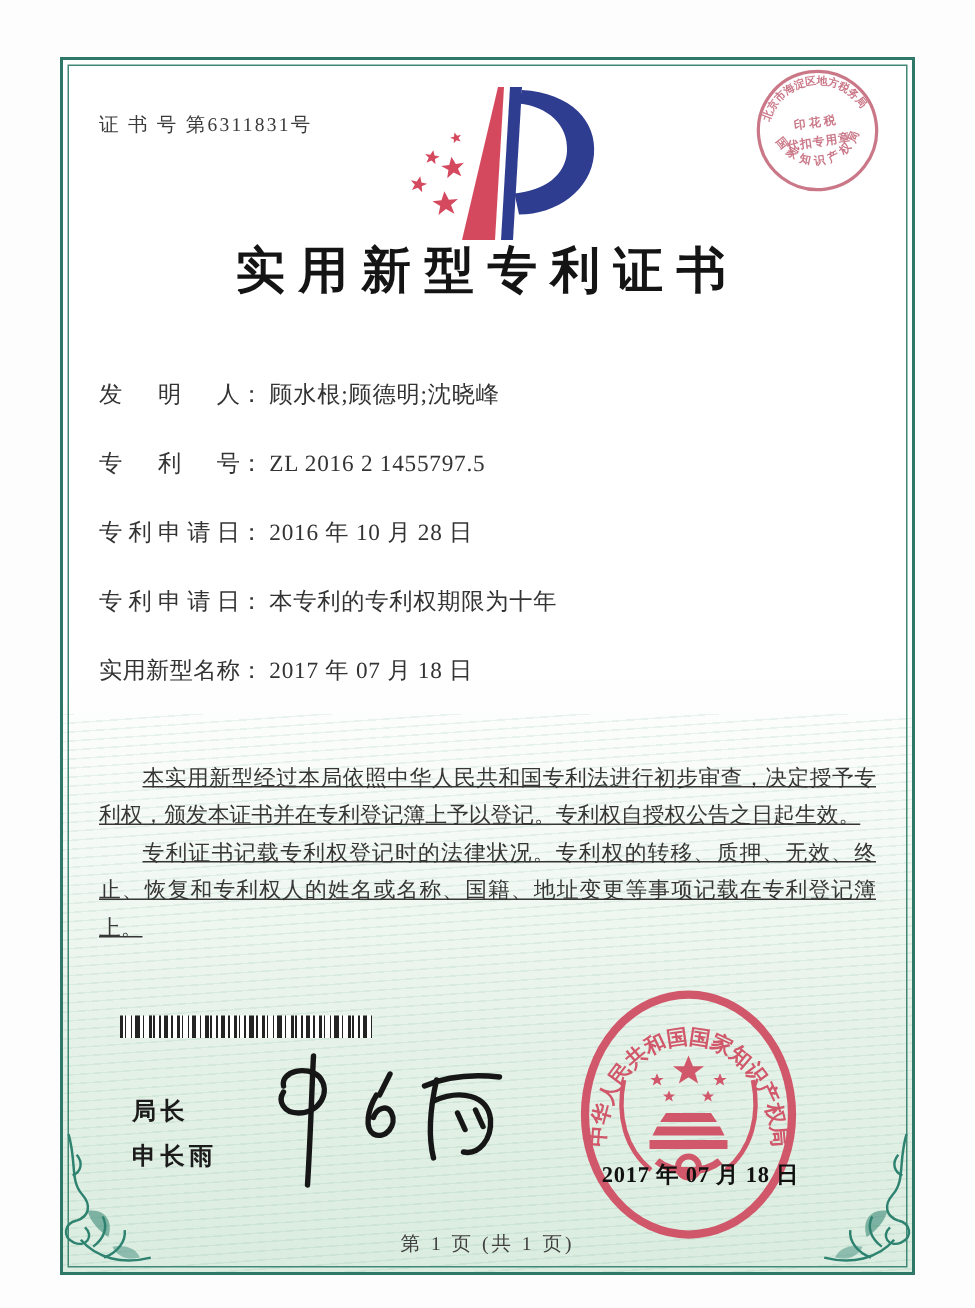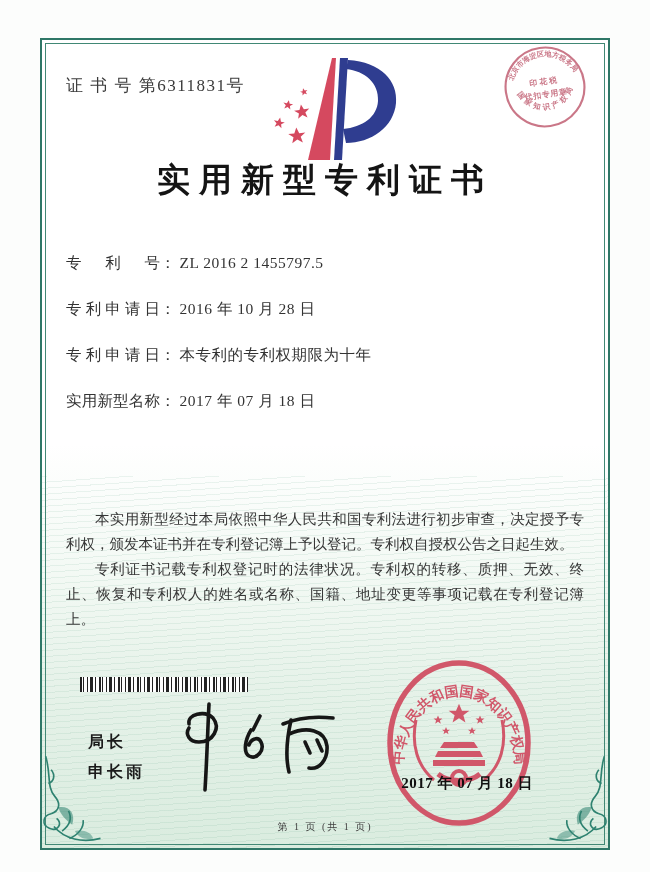--- a/index.html
+++ b/index.html
@@ -15,59 +15,59 @@
   }
   .interior::after{
     content:"";position:absolute;left:0;right:0;top:54%;bottom:0;
     background:repeating-linear-gradient(176deg,rgba(96,165,136,0.12) 0 1px,rgba(0,0,0,0) 1px 6px);
   }
   .frame-outer{position:absolute;left:40px;top:38px;width:570px;height:812px;
     border:2px solid #2f7767;box-sizing:border-box;pointer-events:none;}
   .frame-inner{position:absolute;left:45px;top:43px;width:560px;height:802px;
     border:1px solid #418875;box-sizing:border-box;pointer-events:none;}
 
-  .cert-number{position:absolute;left:66px;top:74px;font-size:17px;
+  .cert-number{position:absolute;left:66px;top:74px;font-size:13px;
     letter-spacing:1.5px;color:#3b3b3b;}
 
   .logo{position:absolute;left:255px;top:54px;width:150px;height:110px;}
 
   .tax-stamp{position:absolute;left:502px;top:44px;width:86px;height:86px;
     transform:rotate(-8deg);opacity:.82;}
 
   .title{position:absolute;left:0;top:158px;width:100%;text-align:center;
     font-size:33px;font-weight:700;letter-spacing:9px;color:#141414;}
 
   .fields{position:absolute;left:66px;top:253px;width:500px;}
   .field{height:46px;font-size:15.5px;color:#333;white-space:nowrap;}
   .flabel{display:inline-block;width:94px;text-align:justify;text-align-last:justify;
     vertical-align:top;}
   .fcolon{display:inline-block;margin-right:4px;}
   .fvalue{letter-spacing:.5px;}
 
   .paragraphs{position:absolute;left:66px;top:507px;width:518px;
     font-size:14.5px;line-height:24.9px;text-align:justify;color:#363636;}
-  .paragraphs p{margin:0;text-indent:2em;}
+  .paragraphs p{margin:0;text-indent:2em;text-decoration:underline;}
 
   .barcode{position:absolute;left:80px;top:677px;width:168px;height:15px;
     background:repeating-linear-gradient(90deg,
       #232323 0 2px,#fff 2px 3px,#232323 3px 4px,#fff 4px 7px,
       #232323 7px 8px,#fff 8px 10px,#232323 10px 13px,#fff 13px 15px,
       #232323 15px 16px,#fff 16px 19px);}
 
   .signer{position:absolute;left:88px;top:727px;
     font-family:Liberation Serif, serif;font-size:16px;font-weight:600;
     color:#1b1b1b;letter-spacing:3px;line-height:30px;}
   .signature{position:absolute;left:165px;top:698px;width:195px;height:100px;}
 
   .seal{position:absolute;left:384px;top:658px;width:150px;height:170px;opacity:.92;}
   .seal-date{position:absolute;left:388px;top:774px;width:158px;text-align:center;
     font-size:15px;font-weight:700;letter-spacing:.5px;color:#101010;}
 
   .footer{position:absolute;left:0;top:820px;width:100%;text-align:center;
-    font-size:10px;color:#3f3f3f;letter-spacing:2px;}
+    font-size:13px;color:#3f3f3f;letter-spacing:2px;}
 
   .flourish{position:absolute;width:64px;height:100px;}
   .flourish.bl{left:42px;top:750px;}
   .flourish.br{right:42px;top:750px;transform:scaleX(-1);}
 </style>
 </head>
 <body>
 
 <div id="cert">
 
@@ -102,20 +102,23 @@
     <text fill="#bf5a6e" font-size="10.5" font-weight="bold" letter-spacing="4">
       <textPath href="#arcB" startOffset="50%" text-anchor="middle">国家知识产权局</textPath>
     </text>
     <text x="60" y="56" text-anchor="middle" fill="#bf5a6e" font-size="11" font-weight="bold" letter-spacing="3">印花税</text>
     <text x="60" y="74" text-anchor="middle" fill="#bf5a6e" font-size="11" font-weight="bold" letter-spacing="1">代扣专用章</text>
   </svg>
 
   <div class="title">实用新型专利证书</div>
 
   <div class="fields">
+    <div class="field">
+      <span class="flabel">发明人</span><span class="fcolon">：</span><span class="fvalue">顾水根;顾德明;沈晓峰</span>
+    </div>
     <div class="field">
       <span class="flabel">专利号</span><span class="fcolon">：</span><span class="fvalue">ZL 2016 2 1455797.5</span>
     </div>
     <div class="field">
       <span class="flabel">专利申请日</span><span class="fcolon">：</span><span class="fvalue">2016 年 10 月 28 日</span>
     </div>
     <div class="field">
       <span class="flabel">专利申请日</span><span class="fcolon">：</span><span class="fvalue">本专利的专利权期限为十年</span>
     </div>
     <div class="field">

